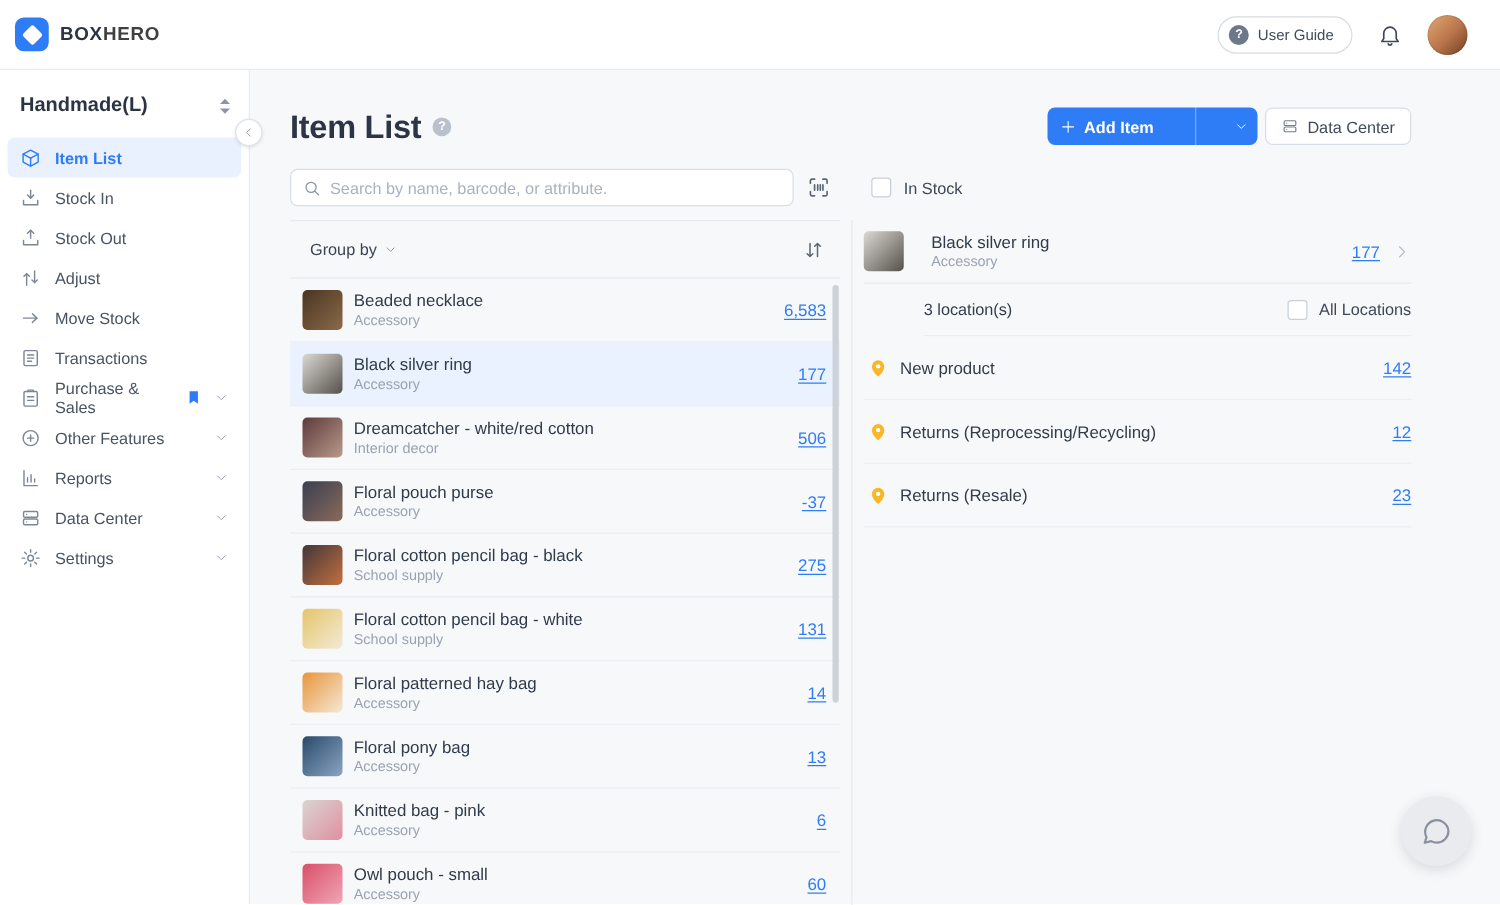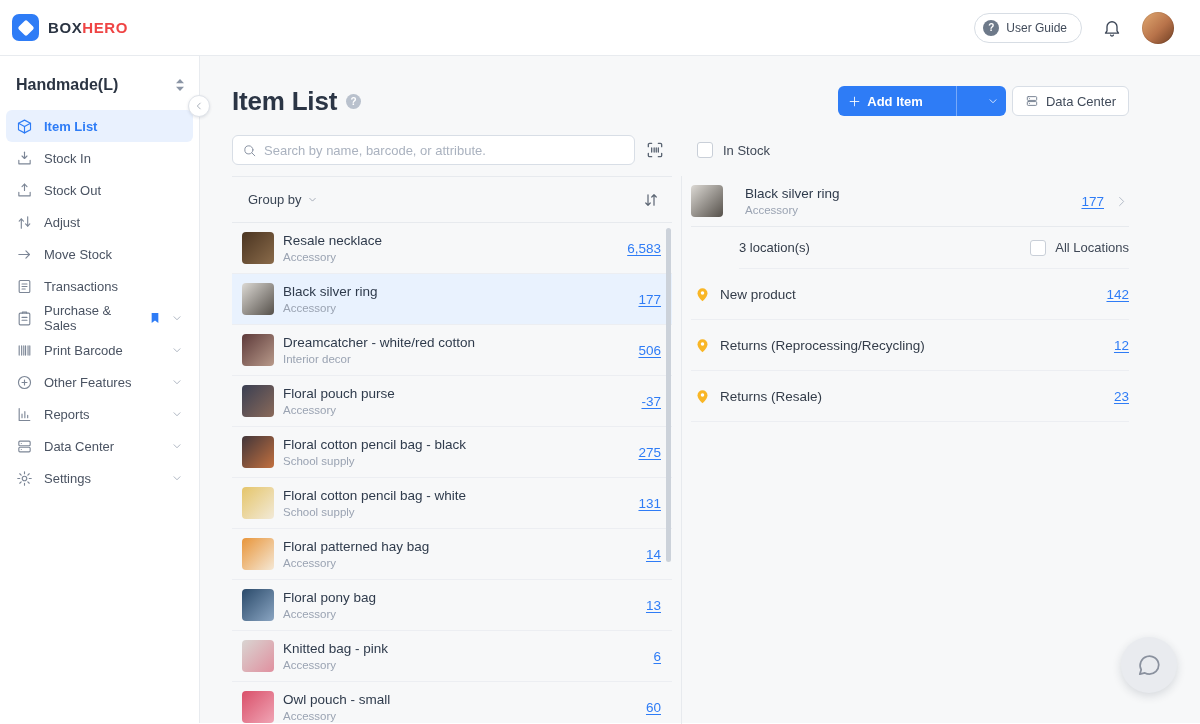--- a/index.html
+++ b/index.html
@@ -14,21 +14,21 @@
 
   
   .topbar { height:56px; background:#fff; border-bottom:1px solid #e8ebef;
     display:flex; align-items:center; justify-content:space-between; padding:0 26px 0 12px; }
   .brand { display:flex; align-items:center; gap:9px; cursor:pointer; }
   .logo-mark { width:27px; height:27px; border-radius:7px; background:#2e7cf6;
     display:flex; align-items:center; justify-content:center; }
   .logo-inner { width:12px; height:12px; background:#fff; transform:rotate(45deg); border-radius:2px; }
   .logo-text { font-size:15px; font-weight:700; letter-spacing:.6px; }
   .logo-text .bx { color:#2b3442; }
-  .logo-text .hero { color:#ef4444; }
+  .logo-text .hero { color:#404040; }
   .topbar-right { display:flex; align-items:center; gap:20px; }
   .user-guide { display:flex; align-items:center; gap:7px; height:30px; padding:0 14px 0 8px;
     background:#fff; border:1px solid #d7dde4; border-radius:15px; font-size:12px; color:#414b5a;
     font-family:inherit; cursor:pointer; }
   .q-icon { width:16px; height:16px; border-radius:50%; background:#6d7989; color:#fff;
     font-size:10px; font-weight:700; display:flex; align-items:center; justify-content:center; }
   .icon-btn { background:none; border:none; cursor:pointer; color:#3c4656; padding:0; }
   .avatar { width:32px; height:32px; border-radius:50%; cursor:pointer;
     background:linear-gradient(135deg,#e2aa72 0%,#b8734a 55%,#6e3d22 100%);
     box-shadow:inset 0 0 0 1px rgba(0,0,0,.08); }
@@ -249,35 +249,20 @@
                 <path d="M8.5 10.5h7M8.5 14.5h7"></path>
               </g>
             </svg>
           </span>
         <span class="nav-label">Purchase &amp; Sales</span>
         <span class="beta-badge">
             <svg width="10" height="12" viewBox="0 0 24 28">
               <path d="M4 2h16v24l-8-6-8 6z" fill="#2e7cf6"></path>
             </svg>
           </span>
-        <span class="nav-caret">
-            <svg width="12" height="12" viewBox="0 0 24 24">
-              <path class="str" stroke-width="2" d="M6 9.5l6 6 6-6"></path>
-            </svg>
-          </span>
-      </div>
-      <div class="nav-item">
-        <span class="nav-icon">
-            <svg viewBox="0 0 24 24" width="17" height="17">
-              <g class="str" stroke-width="1.5">
-                <path d="M4.5 5.5v13M8 5.5v13M11 5.5v13M13.5 5.5v13M17 5.5v13M19.5 5.5v13"></path>
-              </g>
-            </svg>
-          </span>
-        <span class="nav-label">Print Barcode</span>
         <span class="nav-caret">
             <svg width="12" height="12" viewBox="0 0 24 24">
               <path class="str" stroke-width="2" d="M6 9.5l6 6 6-6"></path>
             </svg>
           </span>
       </div>
       <div class="nav-item">
         <span class="nav-icon">
             <svg viewBox="0 0 24 24" width="17" height="17">
               <g class="str">
@@ -429,21 +414,21 @@
                 </g>
               </svg>
           </button>
         </div>
 
         <div>
 
             <div class="irow">
               <div class="thumb" style="background: linear-gradient(135deg, rgb(74, 52, 33) 0%, rgb(138, 107, 74) 100%);"></div>
               <div class="imeta">
-                <div class="iname">Resale necklace</div>
+                <div class="iname">Beaded necklace</div>
                 <div class="icat">Accessory</div>
               </div>
               <span class="qty">6,583</span>
             </div>
 
             <div class="irow selected">
               <div class="thumb" style="background: linear-gradient(135deg, rgb(220, 217, 212) 0%, rgb(85, 80, 74) 100%);"></div>
               <div class="imeta">
                 <div class="iname">Black silver ring</div>
                 <div class="icat">Accessory</div>

